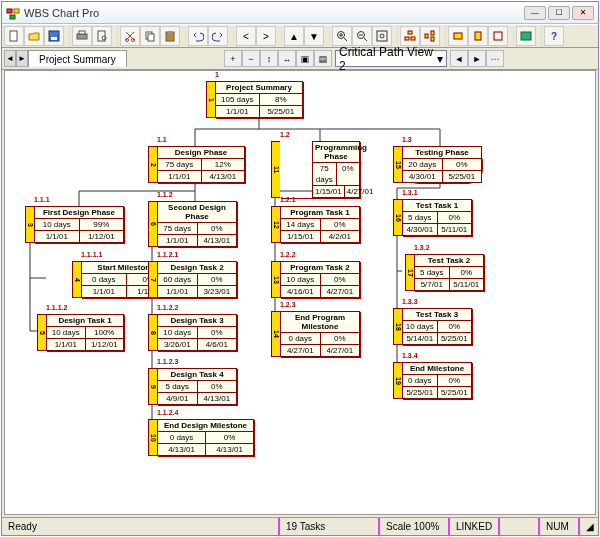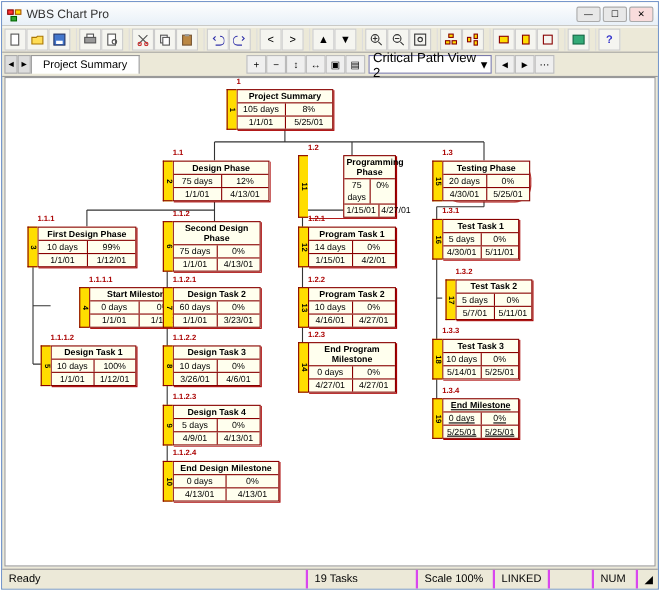--- a/index.html
+++ b/index.html
@@ -495,21 +495,21 @@
             <div class="node-row">
               <span>5 days</span>
               <span>0%</span>
             </div>
             <div class="node-row">
               <span>4/9/01</span>
               <span>4/13/01</span>
             </div>
           </div>
         </div>
-        <div class="node" style="left: 397px; top: 291px; width: 70px; text-decoration: underline;">
+        <div class="node" style="left: 397px; top: 291px; width: 70px;">
           <div class="node-wbs">1.3.4</div>
           <div class="node-side">19</div>
           <div class="node-body">
             <div class="node-title">End Milestone</div>
             <div class="node-row">
               <span>0 days</span>
               <span>0%</span>
             </div>
             <div class="node-row">
               <span>5/25/01</span>

